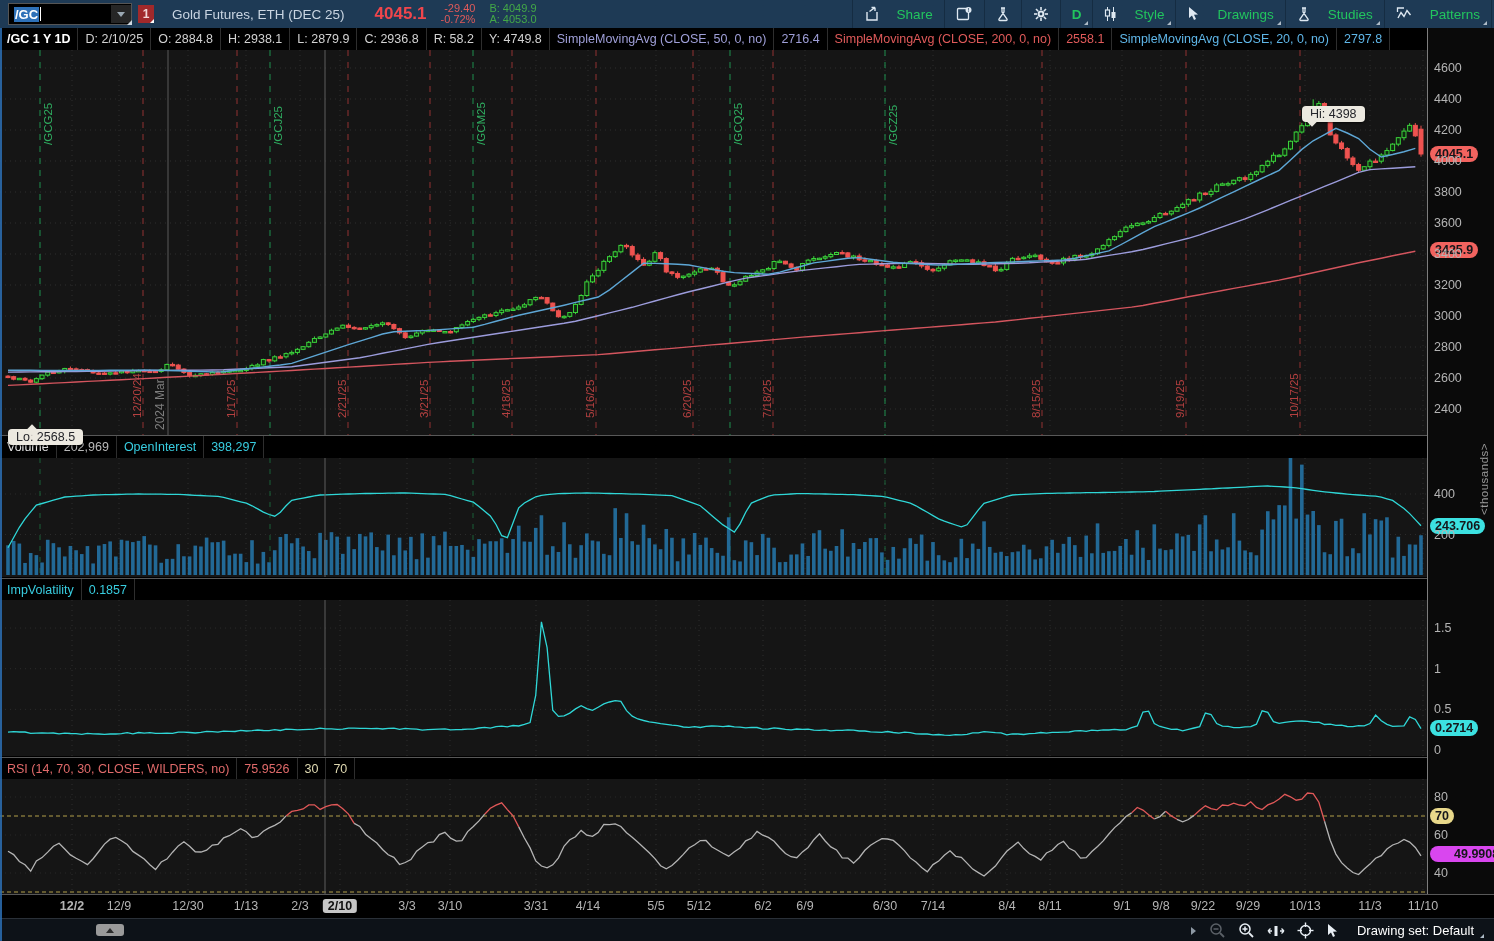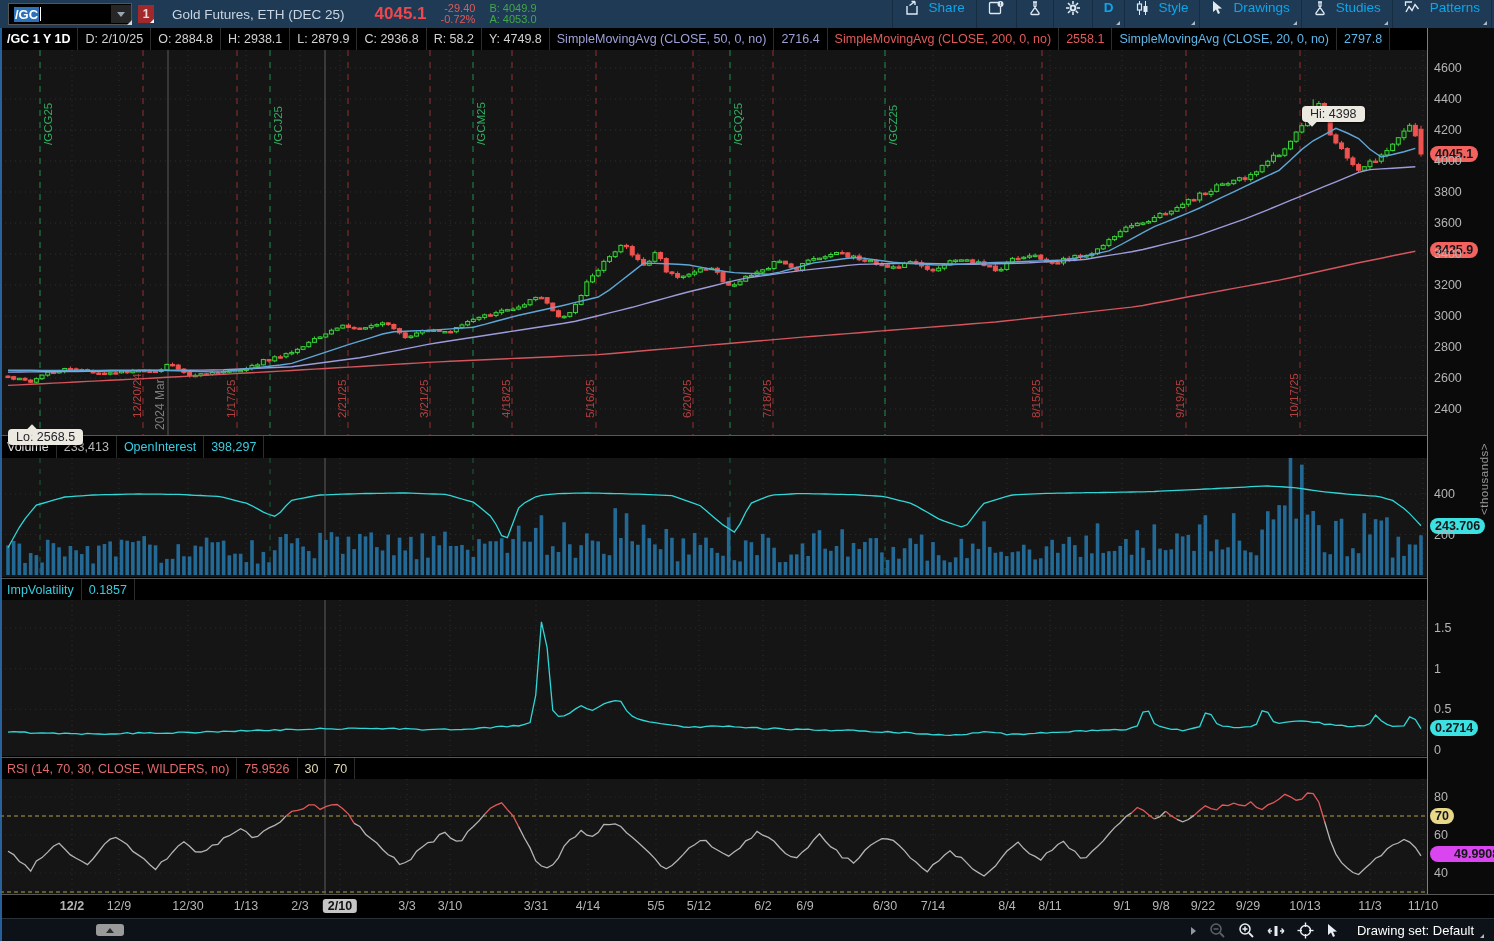--- a/index.html
+++ b/index.html
@@ -23,22 +23,22 @@
            font-weight:bold;font-size:12px;display:flex;align-items:center;justify-content:center;flex:0 0 auto;}
   #badge-1:after{content:"";position:absolute;right:0;bottom:0;border-left:4px solid transparent;
                  border-bottom:4px solid #fff;}
   #instrument-desc{margin-left:18px;color:#c9d5e2;font-size:13.5px;flex:0 0 auto;}
   #last-price{margin-left:30px;color:#f0464c;font-size:17px;font-weight:bold;flex:0 0 auto;}
   .stack{display:flex;flex-direction:column;justify-content:center;line-height:11px;font-size:11px;
          margin-left:14px;flex:0 0 auto;text-align:right;}
   .stack.red{color:#e05a5a;}
   .stack.green{color:#43a847;text-align:left;}
   #tb-right{margin-left:auto;display:flex;align-items:center;height:28px;}
-  .tb-btn{position:relative;display:flex;gap:9px;padding:0 9px;height:28px;
-          color:#0ea5e9;font-size:13.5px;flex:0 0 auto;cursor:default;}
+  .tb-btn{position:relative;display:flex;align-items:center;gap:17px;padding:0 9px;height:28px;
+          color:#22c55e;font-size:13.5px;flex:0 0 auto;cursor:default;}
   .tb-btn .dropcorner{position:absolute;right:2px;bottom:3px;width:0;height:0;
           border-top:4px solid transparent;border-right:4px solid #aebbc7;}
   .ticon{display:block;}
   
   #chart-header{position:absolute;left:0;top:28px;width:1494px;height:22px;background:#000;
                 display:flex;align-items:stretch;color:#d2d2d2;font-size:12.5px;border-bottom:1px solid #0c0c0c;}
   .hd-cell{display:flex;align-items:center;padding:0 7px;border-right:1px solid #2e2e2e;white-space:nowrap;}
   .hd-id{color:#fff;font-weight:bold;}
   .hd-sma50{color:#9f9fd8;} .hd-sma200{color:#e05a5a;} .hd-sma20{color:#5fb6e8;}
   #hd-icon{position:absolute;right:8px;top:2px;}
@@ -789,21 +789,21 @@
     <line x1="1415.3253012048194" y1="73.08851295384332" x2="1415.3253012048194" y2="86.89337886274069" stroke="#ef5350"></line>
     <rect x="1413.3253012048194" y="75.3593306464526" width="4" height="10.484706242539716" fill="#ef5350" stroke="#ef5350" stroke-width="1"></rect>
     <line x1="1421" y1="75.66" x2="1421" y2="106.66" stroke="#ef5350"></line>
     <rect x="1419" y="79.225" width="4" height="24.78450000000001" fill="#ef5350" stroke="#ef5350" stroke-width="1"></rect>
     <polyline points="8,335.4 19.34939759036145,334.9 30.698795180722893,334.3 42.04819277108434,333.7 53.397590361445786,333.1 64.74698795180723,332.6 76.09638554216868,332.0 87.44578313253012,331.4 98.79518072289157,330.9 110.14457831325302,330.3 121.49397590361447,329.7 132.84337349397592,329.1 144.19277108433735,328.6 155.54216867469881,328.0 166.89156626506025,327.3 178.2409638554217,326.7 189.59036144578315,326.1 200.93975903614458,325.5 212.28915662650604,324.9 223.63855421686748,324.2 234.98795180722894,323.6 246.33734939759037,323.0 257.68674698795184,322.4 269.03614457831327,321.7 280.3855421686747,321.1 291.73493975903614,320.5 303.08433734939763,319.8 314.43373493975906,319.1 325.7831325301205,318.5 337.13253012048193,317.8 348.4819277108434,317.1 359.83132530120486,316.5 371.1807228915663,315.8 382.5301204819277,315.1 393.87951807228916,314.4 405.22891566265065,313.8 416.5783132530121,313.1 427.9277108433735,312.4 439.27710843373495,311.9 450.62650602409644,311.3 461.9759036144579,310.8 473.3253012048193,310.3 484.67469879518075,309.8 496.0240963855422,309.3 507.37349397590367,308.7 518.7228915662652,308.2 530.0722891566265,307.7 541.421686746988,307.2 552.7710843373494,306.7 564.1204819277109,306.1 575.4698795180723,305.6 586.8192771084338,305.1 598.1686746987953,304.6 609.5180722891566,303.7 620.8674698795181,302.8 632.2168674698796,301.8 643.566265060241,300.8 654.9156626506025,299.8 666.2650602409639,298.9 677.6144578313254,297.9 688.9638554216868,296.9 700.3132530120482,295.9 711.6626506024097,294.9 723.0120481927711,294.0 734.3614457831326,293.0 745.7108433734941,292.0 757.0602409638554,291.0 768.4096385542169,290.1 779.7590361445783,289.1 791.1084337349398,288.1 802.4578313253013,287.1 813.8072289156627,286.3 825.1566265060242,285.4 836.5060240963855,284.5 847.855421686747,283.6 859.2048192771085,282.7 870.5542168674699,281.8 881.9036144578314,280.9 893.2530120481929,280.0 904.6024096385543,279.1 915.9518072289158,278.2 927.3012048192771,277.4 938.6506024096386,276.5 950.0000000000001,275.6 961.3493975903615,274.7 972.698795180723,273.8 984.0481927710844,272.9 995.3975903614459,272.0 1006.7469879518073,270.8 1018.0963855421687,269.6 1029.4457831325303,268.3 1040.7951807228917,267.1 1052.144578313253,265.9 1063.4939759036145,264.6 1074.843373493976,263.4 1086.1927710843374,262.1 1097.5421686746988,260.9 1108.8915662650604,259.6 1120.2409638554218,258.4 1131.5903614457832,257.1 1142.9397590361446,255.5 1154.2891566265062,253.3 1165.6385542168675,251.2 1176.987951807229,249.0 1188.3373493975905,246.8 1199.686746987952,244.7 1211.0361445783133,242.6 1222.3855421686749,240.5 1233.7349397590363,238.4 1245.0843373493976,236.4 1256.4337349397592,234.3 1267.7831325301206,232.2 1279.132530120482,230.1 1290.4819277108434,227.7 1301.831325301205,225.2 1313.1807228915663,222.7 1324.5301204819277,220.2 1335.8795180722893,217.7 1347.2289156626507,215.2 1358.578313253012,212.8 1369.9277108433737,210.5 1381.277108433735,208.2 1392.6265060240964,205.8 1403.9759036144578,203.5 1415.3253012048194,201.2 " fill="none" stroke="#d4555e" stroke-width="1.4"></polyline>
     <polyline points="8,322.1 19.34939759036145,322.0 30.698795180722893,321.9 42.04819277108434,321.8 53.397590361445786,321.7 64.74698795180723,321.6 76.09638554216868,321.5 87.44578313253012,321.4 98.79518072289157,321.2 110.14457831325302,321.1 121.49397590361447,320.9 132.84337349397592,320.8 144.19277108433735,320.6 155.54216867469881,320.5 166.89156626506025,320.4 178.2409638554217,320.3 189.59036144578315,320.2 200.93975903614458,320.1 212.28915662650604,320.0 223.63855421686748,319.8 234.98795180722894,319.3 246.33734939759037,318.8 257.68674698795184,318.3 269.03614457831327,317.8 280.3855421686747,317.3 291.73493975903614,316.7 303.08433734939763,315.2 314.43373493975906,313.7 325.7831325301205,312.2 337.13253012048193,310.7 348.4819277108434,309.2 359.83132530120486,307.7 371.1807228915663,305.6 382.5301204819277,303.3 393.87951807228916,301.1 405.22891566265065,298.9 416.5783132530121,296.6 427.9277108433735,294.4 439.27710843373495,292.5 450.62650602409644,290.7 461.9759036144579,289.0 473.3253012048193,287.2 484.67469879518075,285.5 496.0240963855422,283.7 507.37349397590367,282.0 518.7228915662652,280.3 530.0722891566265,278.5 541.421686746988,276.8 552.7710843373494,275.0 564.1204819277109,273.3 575.4698795180723,271.3 586.8192771084338,268.5 598.1686746987953,265.7 609.5180722891566,262.9 620.8674698795181,260.1 632.2168674698796,257.3 643.566265060241,254.1 654.9156626506025,251.0 666.2650602409639,247.9 677.6144578313254,244.8 688.9638554216868,241.8 700.3132530120482,239.0 711.6626506024097,236.2 723.0120481927711,233.4 734.3614457831326,230.6 745.7108433734941,228.1 757.0602409638554,226.5 768.4096385542169,225.0 779.7590361445783,223.4 791.1084337349398,221.9 802.4578313253013,220.4 813.8072289156627,219.1 825.1566265060242,217.9 836.5060240963855,216.7 847.855421686747,215.4 859.2048192771085,214.4 870.5542168674699,214.1 881.9036144578314,213.8 893.2530120481929,213.5 904.6024096385543,213.2 915.9518072289158,213.1 927.3012048192771,213.4 938.6506024096386,213.7 950.0000000000001,214.0 961.3493975903615,214.3 972.698795180723,214.4 984.0481927710844,214.1 995.3975903614459,213.8 1006.7469879518073,213.5 1018.0963855421687,213.2 1029.4457831325303,212.8 1040.7951807228917,212.1 1052.144578313253,211.5 1063.4939759036145,210.9 1074.843373493976,210.3 1086.1927710843374,209.2 1097.5421686746988,207.3 1108.8915662650604,205.4 1120.2409638554218,203.6 1131.5903614457832,201.7 1142.9397590361446,199.5 1154.2891566265062,196.7 1165.6385542168675,193.9 1176.987951807229,191.1 1188.3373493975905,188.3 1199.686746987952,184.9 1211.0361445783133,180.9 1222.3855421686749,176.8 1233.7349397590363,172.8 1245.0843373493976,168.8 1256.4337349397592,164.4 1267.7831325301206,159.8 1279.132530120482,155.1 1290.4819277108434,150.4 1301.831325301205,145.8 1313.1807228915663,141.1 1324.5301204819277,136.4 1335.8795180722893,131.8 1347.2289156626507,127.1 1358.578313253012,122.4 1369.9277108433737,119.6 1381.277108433735,118.9 1392.6265060240964,118.2 1403.9759036144578,117.5 1415.3253012048194,116.8 " fill="none" stroke="#9c9cdc" stroke-width="1.4"></polyline>
     <polyline points="8,320.3 19.34939759036145,320.3 30.698795180722893,320.3 42.04819277108434,320.4 53.397590361445786,320.4 64.74698795180723,320.5 76.09638554216868,320.5 87.44578313253012,320.5 98.79518072289157,320.4 110.14457831325302,320.3 121.49397590361447,320.2 132.84337349397592,320.1 144.19277108433735,320.0 155.54216867469881,320.1 166.89156626506025,320.5 178.2409638554217,320.8 189.59036144578315,321.2 200.93975903614458,321.5 212.28915662650604,321.9 223.63855421686748,321.7 234.98795180722894,320.3 246.33734939759037,319.0 257.68674698795184,317.6 269.03614457831327,316.3 280.3855421686747,315.0 291.73493975903614,313.4 303.08433734939763,309.6 314.43373493975906,305.8 325.7831325301205,302.1 337.13253012048193,298.3 348.4819277108434,294.7 359.83132530120486,291.1 371.1807228915663,287.6 382.5301204819277,284.0 393.87951807228916,281.7 405.22891566265065,281.2 416.5783132530121,280.8 427.9277108433735,280.4 439.27710843373495,279.7 450.62650602409644,278.9 461.9759036144579,278.1 473.3253012048193,277.2 484.67469879518075,274.4 496.0240963855422,271.3 507.37349397590367,268.2 518.7228915662652,265.2 530.0722891566265,262.8 541.421686746988,260.3 552.7710843373494,257.8 564.1204819277109,255.2 575.4698795180723,252.4 586.8192771084338,249.7 598.1686746987953,247.0 609.5180722891566,239.9 620.8674698795181,231.0 632.2168674698796,222.1 643.566265060241,213.2 654.9156626506025,213.4 666.2650602409639,213.8 677.6144578313254,214.2 688.9638554216868,215.0 700.3132530120482,217.1 711.6626506024097,219.2 723.0120481927711,221.3 734.3614457831326,222.6 745.7108433734941,223.2 757.0602409638554,223.7 768.4096385542169,224.3 779.7590361445783,222.1 791.1084337349398,219.0 802.4578313253013,216.0 813.8072289156627,212.9 825.1566265060242,211.4 836.5060240963855,209.8 847.855421686747,208.2 859.2048192771085,207.6 870.5542168674699,209.2 881.9036144578314,210.7 893.2530120481929,212.3 904.6024096385543,213.3 915.9518072289158,213.9 927.3012048192771,214.5 938.6506024096386,215.1 950.0000000000001,214.7 961.3493975903615,214.1 972.698795180723,213.5 984.0481927710844,213.0 995.3975903614459,212.5 1006.7469879518073,212.1 1018.0963855421687,211.7 1029.4457831325303,211.3 1040.7951807228917,210.9 1052.144578313253,210.5 1063.4939759036145,210.0 1074.843373493976,208.3 1086.1927710843374,205.8 1097.5421686746988,203.4 1108.8915662650604,200.9 1120.2409638554218,195.0 1131.5903614457832,188.8 1142.9397590361446,182.6 1154.2891566265062,176.6 1165.6385542168675,172.1 1176.987951807229,167.5 1188.3373493975905,162.9 1199.686746987952,158.0 1211.0361445783133,152.6 1222.3855421686749,147.2 1233.7349397590363,141.8 1245.0843373493976,136.4 1256.4337349397592,131.0 1267.7831325301206,125.7 1279.132530120482,120.3 1290.4819277108434,109.9 1301.831325301205,99.4 1313.1807228915663,90.8 1324.5301204819277,84.6 1335.8795180722893,78.3 1347.2289156626507,83.0 1358.578313253012,88.5 1369.9277108433737,99.3 1381.277108433735,107.0 1392.6265060240964,104.5 1403.9759036144578,101.7 1415.3253012048194,98.4 " fill="none" stroke="#5ea7d6" stroke-width="1.4"></polyline>
   </svg>
 <div id="vol-header" class="panel-header">
   <div class="ph-cell white">Volume</div>
-  <div class="ph-cell grayv">233,413</div>
+  <div class="ph-cell grayv">202,969</div>
   <div class="ph-cell cyan">OpenInterest</div>
   <div class="ph-cell cyan">398,297</div>
 </div>
 <svg id="vol-svg" class="plot-svg" width="1427" height="119">
     <rect x="0" y="0" width="1427" height="119" fill="#151515"></rect>
     <line x1="0" y1="36" x2="1427" y2="36" stroke="#2b2b2b" stroke-dasharray="1,4"></line>
     <line x1="0" y1="76.5" x2="1427" y2="76.5" stroke="#2b2b2b" stroke-dasharray="1,4"></line>
     <line x1="72" y1="0" x2="72" y2="119" stroke="#2e2e2e" stroke-dasharray="1,4"></line>
     <line x1="119" y1="0" x2="119" y2="119" stroke="#2e2e2e" stroke-dasharray="1,4"></line>
     <line x1="188" y1="0" x2="188" y2="119" stroke="#2e2e2e" stroke-dasharray="1,4"></line>

